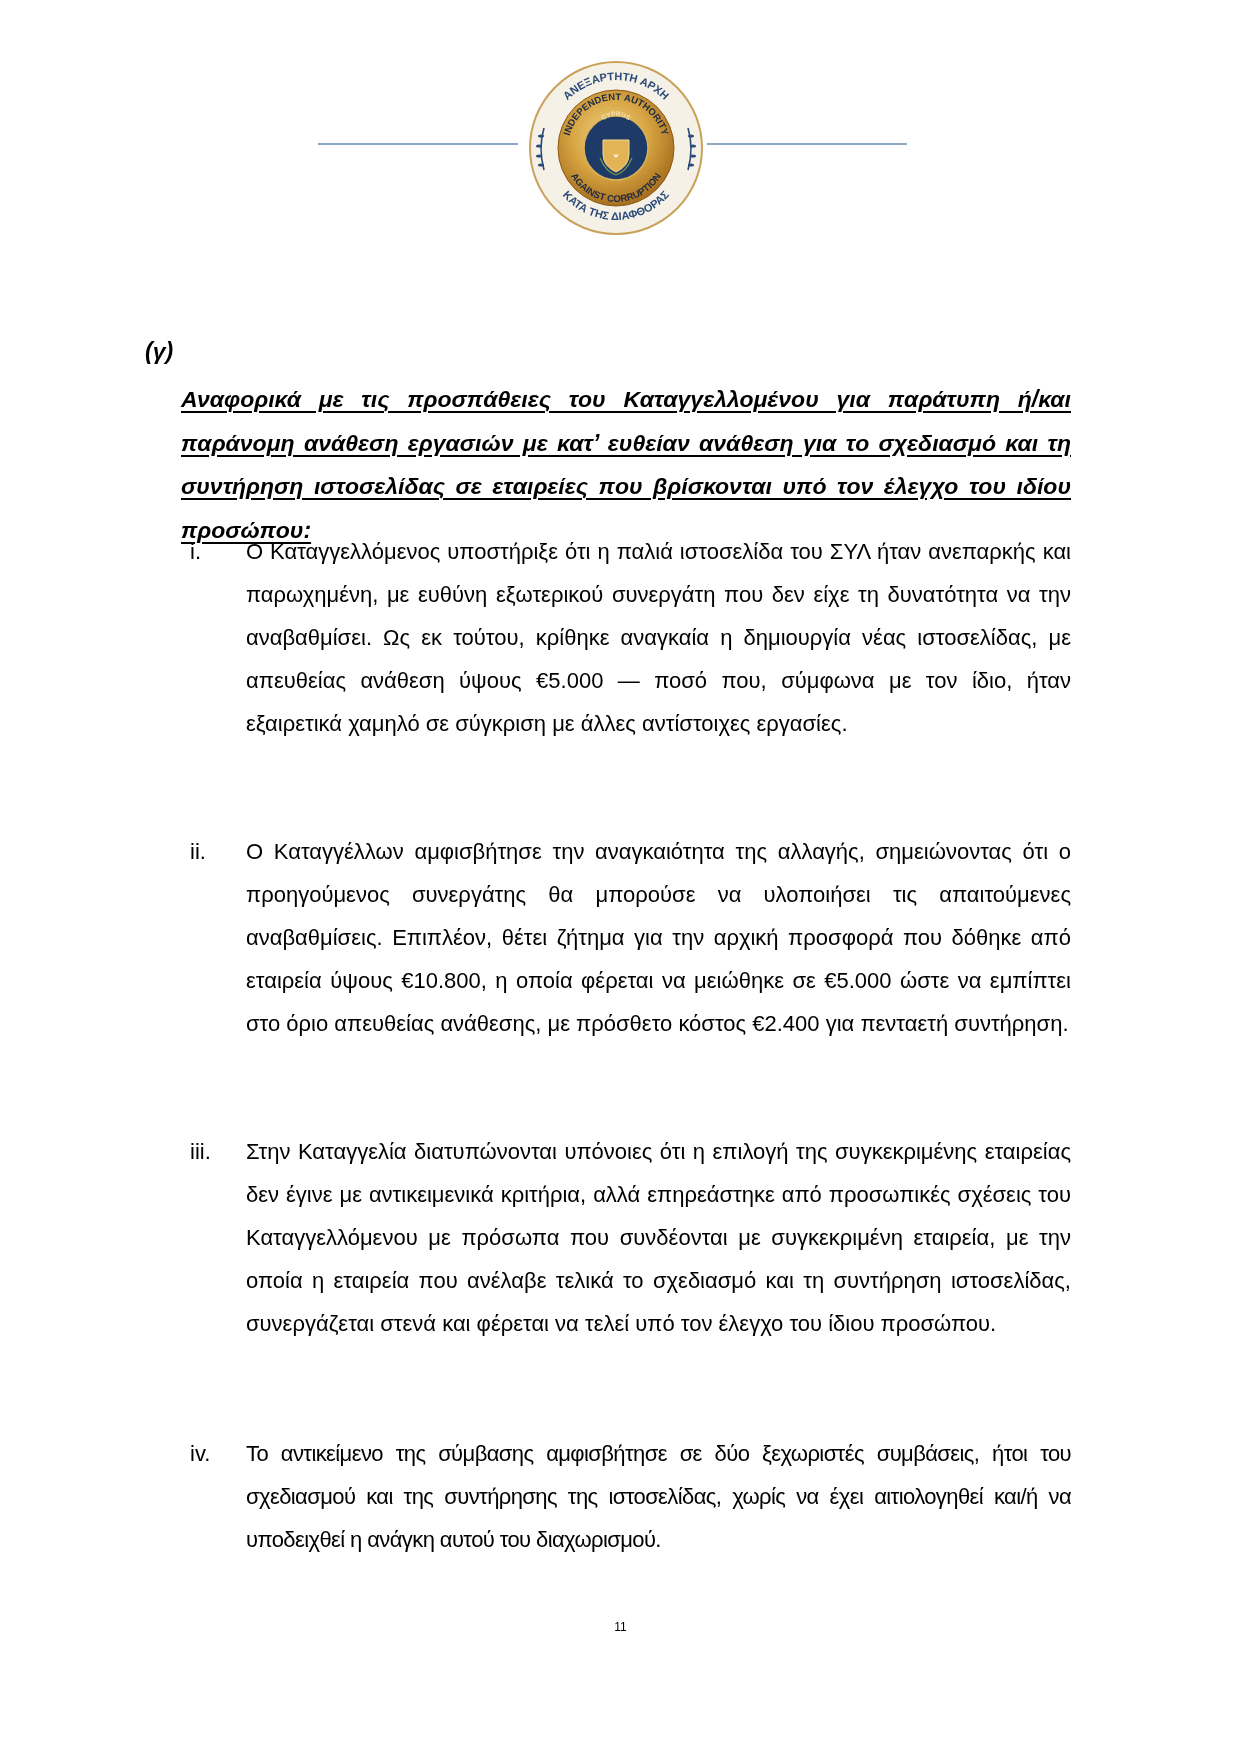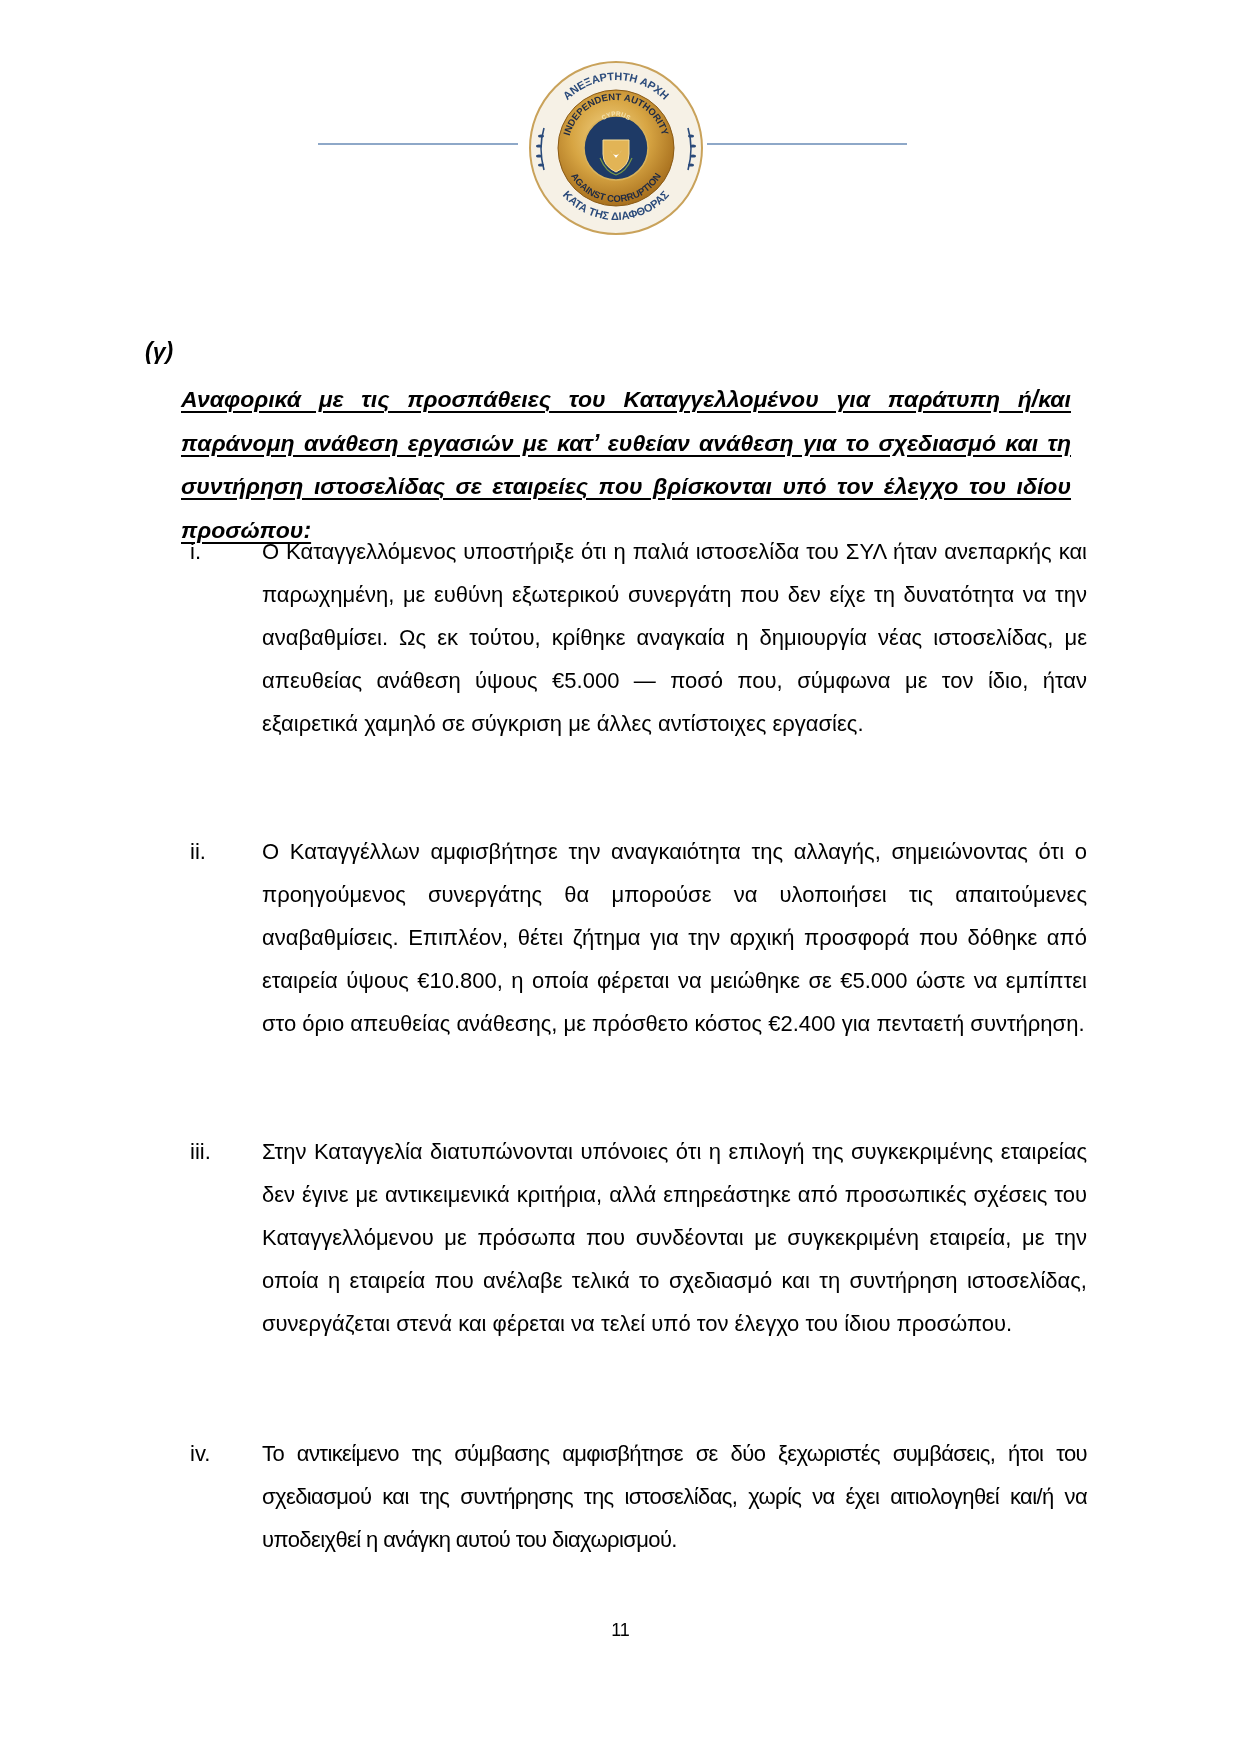--- a/index.html
+++ b/index.html
@@ -16,26 +16,26 @@
   .section-heading .marker { position: absolute; left: 0; top: 0; font-size: 23px;
         font-style: italic; font-weight: bold; line-height: 43px; }
   .section-heading .text { position: absolute; left: 36px; top: 0; width: 890px;
         font-size: 23px; font-style: italic; font-weight: bold; text-decoration: underline;
         text-decoration-thickness: 2px; text-underline-offset: 4px;
         line-height: 43.5px; text-align: justify; text-align-last: left; margin-top: 48px; }
 
   .items { position: absolute; left: 0; top: 0; }
   .item { position: absolute; left: 190px; width: 895px; }
   .item .num { position: absolute; left: 0; top: 0; width: 60px; font-size: 22px; line-height: 43px; }
-  .item .body { position: absolute; left: 72px; top: 0; width: 825px; font-size: 22px;
+  .item .body { position: absolute; left: 56px; top: 0; width: 825px; font-size: 22px;
         line-height: 43px; text-align: justify; text-align-last: left; }
   .item.condensed .body { letter-spacing: -0.6px; word-spacing: 0px; }
 
   .page-number { position: absolute; left: 0; width: 1241px; top: 1620px; text-align: center;
-        font-size: 18px; }
+        font-size: 12px; }
 </style>
 </head>
 <body>
 
 <div class="header">
   <div class="rule left"></div>
   <div class="rule right"></div>
 
   <svg class="logo" viewBox="0 0 180 180" xmlns="http://www.w3.org/2000/svg">
     <defs>

